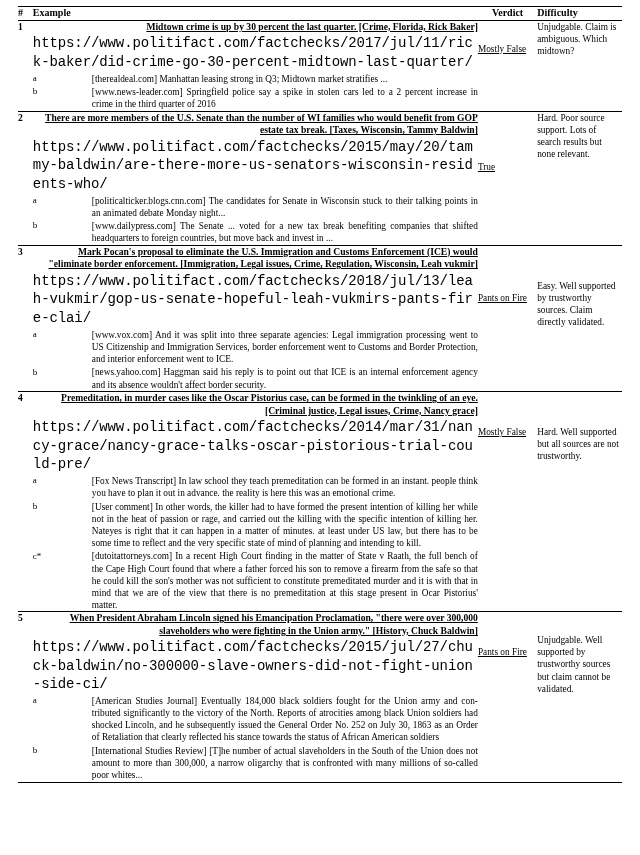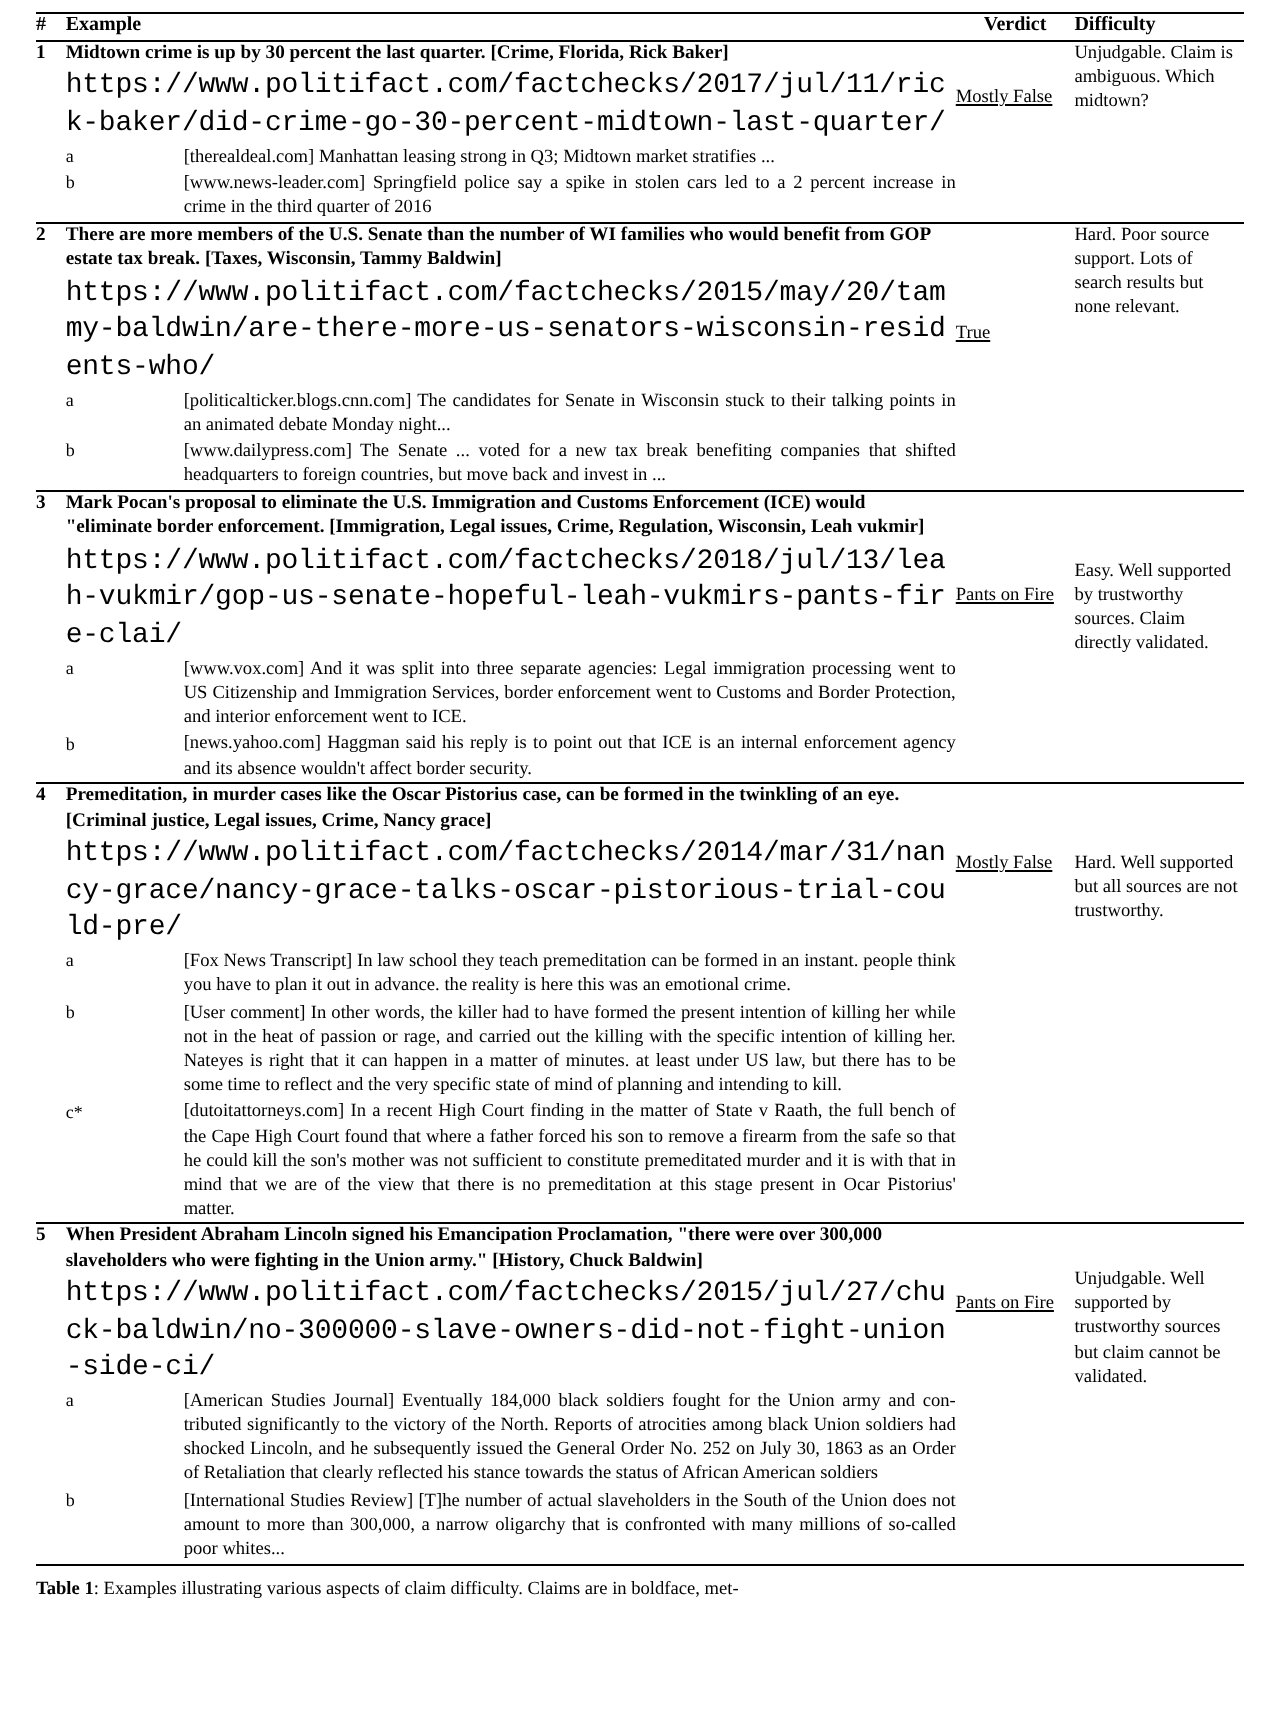--- a/index.html
+++ b/index.html
@@ -53,21 +53,22 @@
   }
   td.c-ex  { width: 420px; padding-top: 3px; padding-right: 8px; }
   td.c-ver { width: 56px; padding-top: 3px; padding-right: 4px; text-decoration: underline; }
   td.c-dif { width: 80px; padding-top: 3px; }
 
   .claim {
     font-weight: bold;
     font-size: 9.6px;
     line-height: 1.3;
     margin: 0 0 1px 0;
-    text-align: left;
+    text-align: right;
+    text-decoration: underline;
   }
   .url {
     font-family: "Liberation Mono", monospace;
     font-size: 14px;
     line-height: 1.32;
     letter-spacing: -0.1px;
     word-break: break-all;
     margin: 1px 0 1px 0;
   }
   .snippet-row {
@@ -238,17 +239,14 @@
           <div class="verdict" style="padding-top:34px;">Pants on Fire</div>
         </td>
         <td class="c-dif">
           <div class="diff" style="padding-top:22px;"><b>Unjudgable</b><span>. Well supported by trustworthy sources but claim cannot be validated.</span></div>
         </td>
       </tr>
 
     </tbody>
   </table>
 
-  <div class="caption">
-    <b>Table 1</b><span>: Examples illustrating various aspects of claim difficulty. Claims are in boldface, met-</span>
-  </div>
 
 </div>
 
 </body></html>

